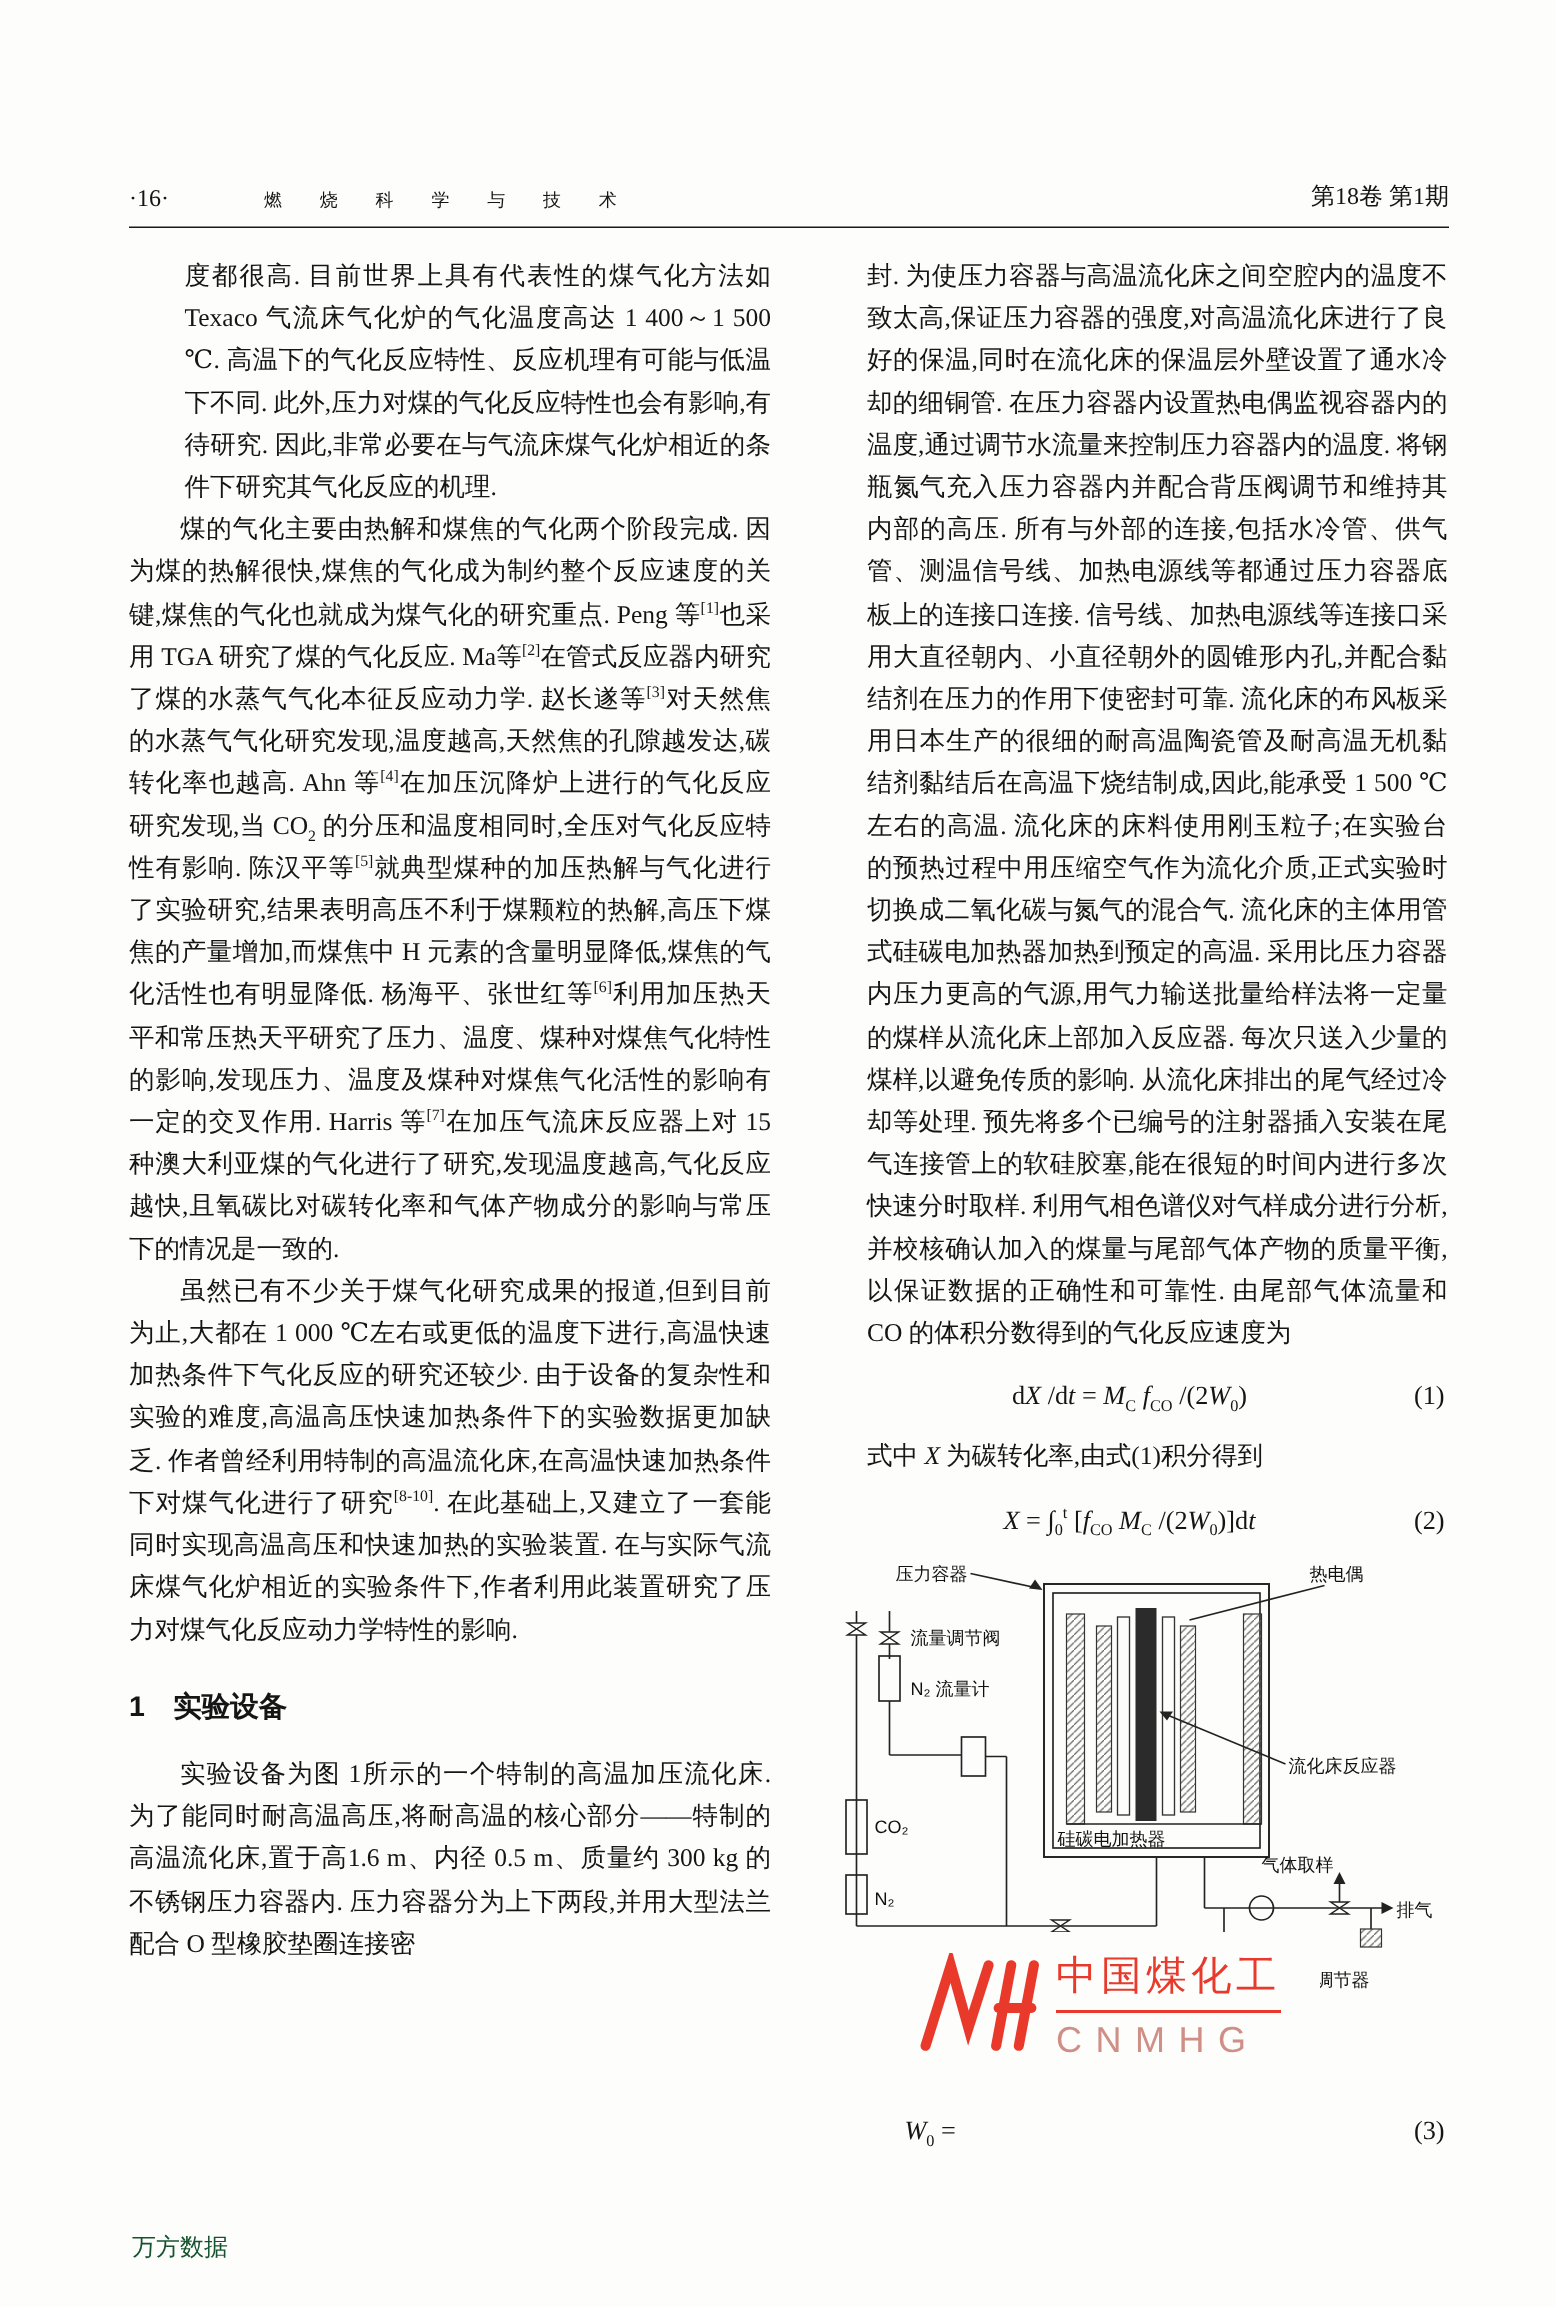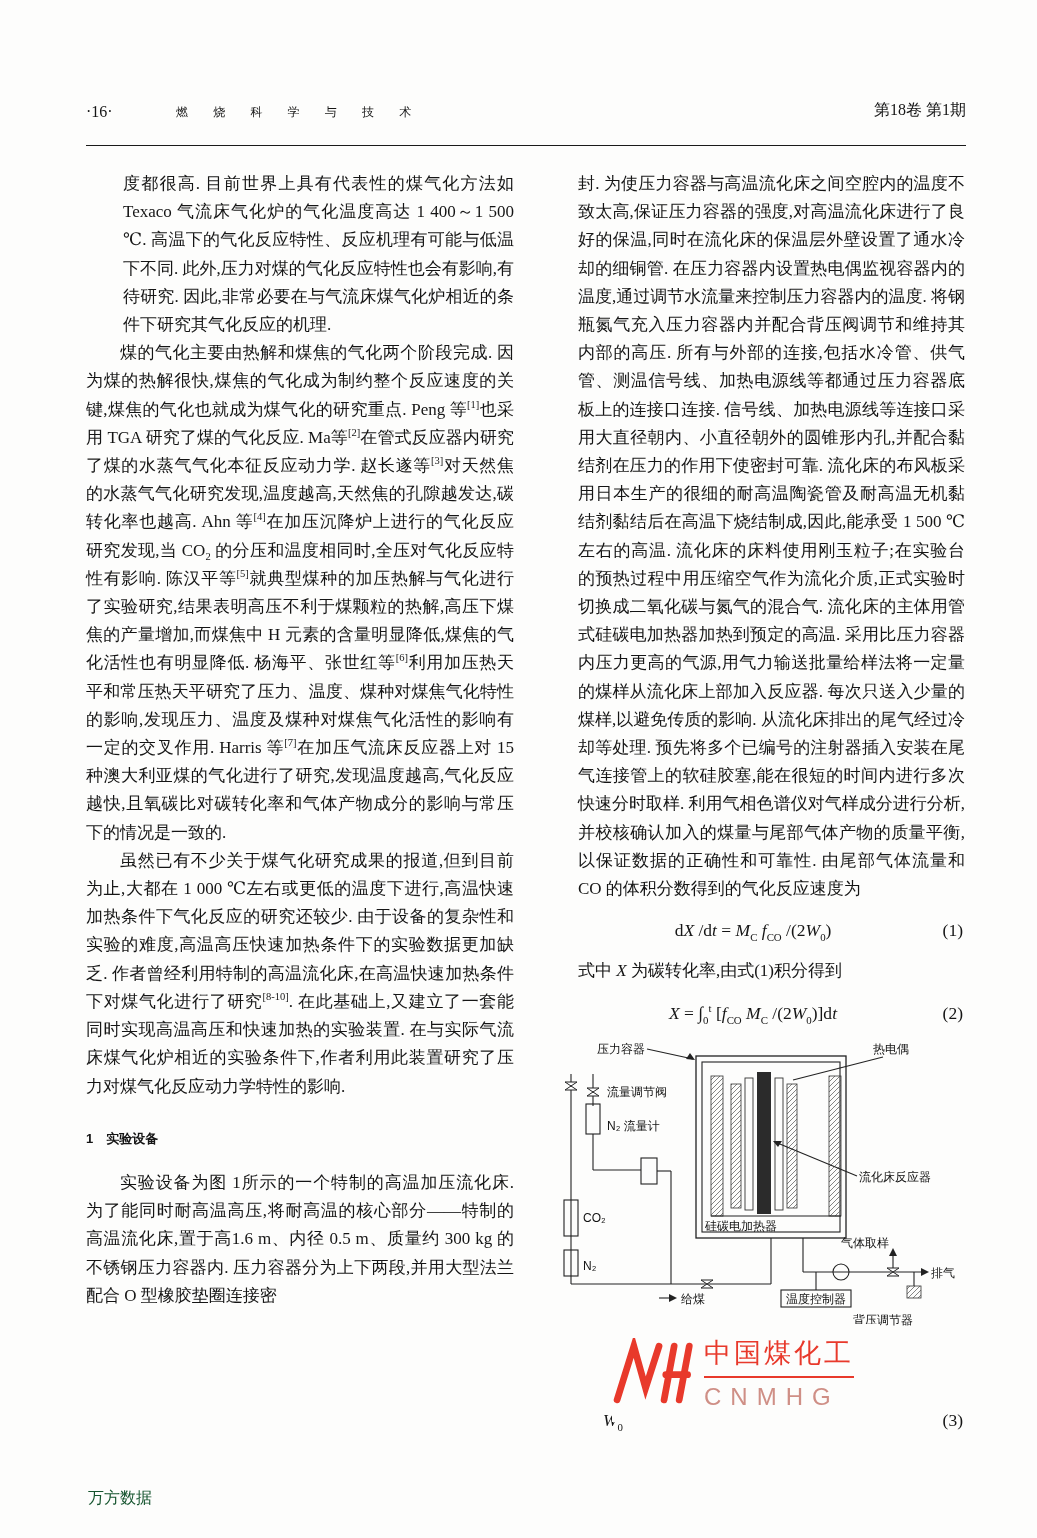--- a/index.html
+++ b/index.html
@@ -3,60 +3,60 @@
 <meta charset="utf-8">
 <style>
   * { margin:0; padding:0; box-sizing:border-box; }
   html,body { background:#d8d8d8; }
   .page {
     position:relative; width:1037px; height:1538px; margin:0 auto;
     background:#fdfdfc; color:#151515; overflow:hidden;
     font-family:"Liberation Serif","DejaVu Serif",serif;
   }
   .header {
-    position:absolute; left:86px; top:100px; width:880px;
+    position:absolute; left:86px; top:121px; width:880px;
     display:flex; justify-content:space-between; align-items:flex-end;
-    padding-bottom:24px; border-bottom:1.6px solid #1a1a1a; font-size:16px;
+    padding-bottom:9px; border-bottom:1.6px solid #1a1a1a; font-size:16px;
   }
   .header .page-num { width:90px; }
   .header .journal { flex:1; text-align:left; font-size:12px; letter-spacing:2.1em; margin-right:-2.1em; white-space:nowrap; }
   .header .issue { width:170px; text-align:right; }
 
   .col { position:absolute; top:170px; font-size:17px; line-height:28.2px; text-align:justify; }
   .col-left  { left:86px;  width:428px; }
   .col-right { left:541px; width:424px; }
   p.para { text-indent:2em; }
   p.noindent { text-indent:0;margin-left:37px; }
   sup { font-size:0.62em; line-height:0; vertical-align:super; }
   sub { font-size:0.62em; line-height:0; vertical-align:sub; }
   i { font-style:italic; }
 
   .section-heading {
-    margin:24px 0 16px; font-weight:bold; font-size:13px;
+    margin:24px 0 16px; font-weight:bold; font-size:19px;
     font-family:"Liberation Sans","DejaVu Sans",sans-serif;
   }
   .section-heading .sec-num { margin-right:1em; }
 
   .eq-row { position:relative; margin:13px 0; text-align:center; font-size:17.5px; }
   .eq-row.eq-left { text-align:left; padding-left:62px; }
   .eq-num { position:absolute; right:2px; top:0; }
 
   .figure { margin-top:12px; }
   .figure svg { display:block; }
   .figure svg text { font-family:"Liberation Sans","DejaVu Sans",sans-serif; fill:#111; font-size:12px; }
   .ln { stroke:#222; stroke-width:1.1; fill:none; }
   .vv { stroke:#222; stroke-width:1.3; fill:none; }
   .valve { stroke:#222; stroke-width:1; fill:#fff; }
   .fig-caption {
     text-align:center; font-weight:bold; font-size:15.5px; margin-top:8px;
     font-family:"Liberation Sans","DejaVu Sans",sans-serif;
   }
 
   .watermark {
-    position:absolute; left:612px; top:1324px; width:268px; height:98px;
+    position:absolute; left:612px; top:1288px; width:268px; height:98px;
     background:#fdfdfc; display:flex; align-items:center; gap:8px; z-index:6;
   }
   .wm-text { display:flex; flex-direction:column; }
   .wm-text .cn {
     color:#e8392b; font-size:27px; letter-spacing:3px; white-space:nowrap;
     font-family:"Liberation Sans","DejaVu Sans",sans-serif;
     border-bottom:2px solid #e8392b; padding-bottom:5px;
   }
   .wm-text .en {
     color:#cf8f86; font-size:24px; letter-spacing:9px; margin-top:5px;

